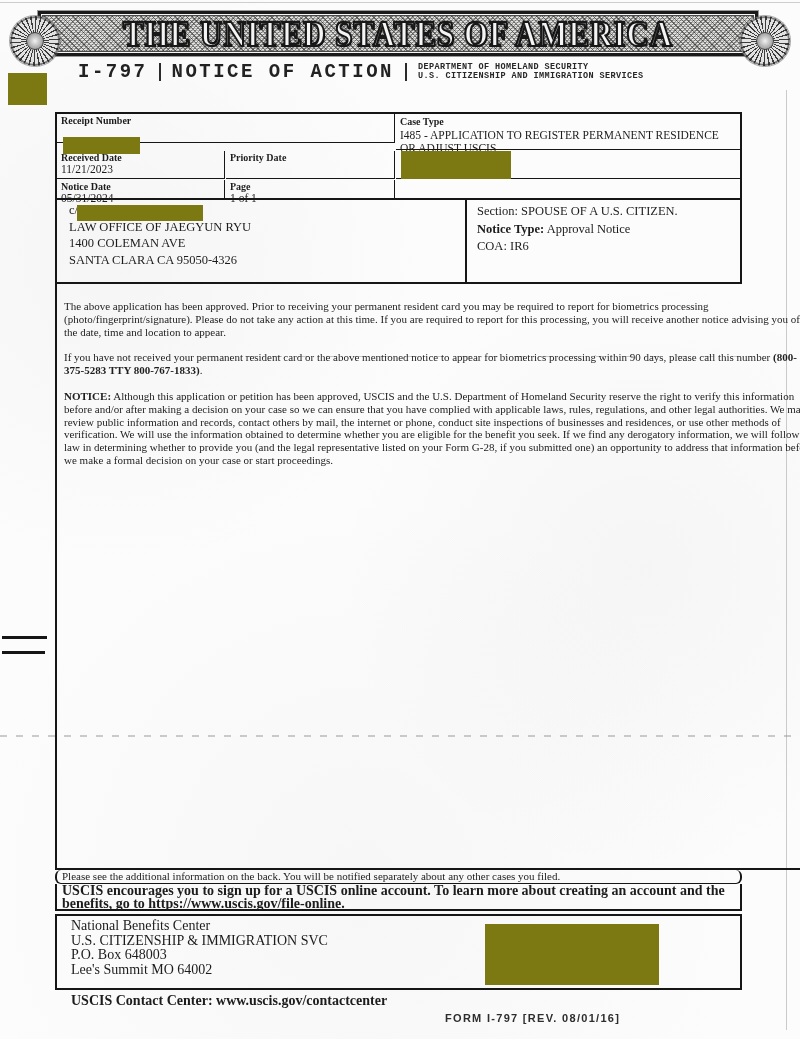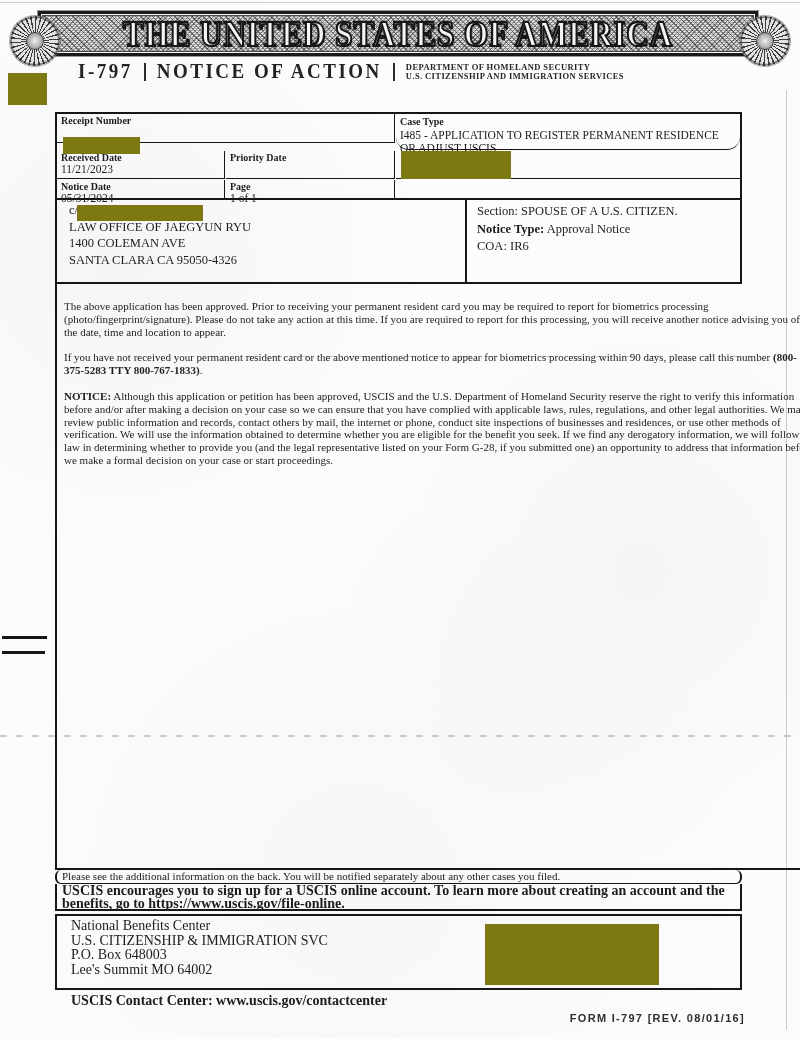--- a/index.html
+++ b/index.html
@@ -49,38 +49,38 @@
       repeating-conic-gradient(#3c3c3c 0deg 4deg, #e2e2e2 4deg 12deg);
     box-shadow: inset 0 0 0 2px rgba(40,40,40,.55), 0 0 0 1px rgba(90,90,90,.5);
   }
   .rosette::after {
     content:""; position:absolute; inset:32%; border-radius:50%;
     background:radial-gradient(#f2f2f2, #7d7d7d); border:1px solid #3f3f3f;
   }
   .rosette.left { left:2px; } .rosette.right { right:2px; }
   
   .form-header { position:absolute; left:78px; top:60px; height:24px; display:flex; align-items:center;
-    font-family:Liberation Serif, serif; color:#222; }
+    font-family:Liberation Mono, monospace; color:#222; }
   .fh-big { font-weight:bold; font-size:19px; letter-spacing:2.5px; transform:scaleY(1.08); white-space:nowrap; }
   .fh-sep { width:2px; height:18px; background:#2a2a2a; margin:0 11px; }
   .fh-dept { font-weight:bold; font-size:8.5px; line-height:9.5px; letter-spacing:.4px; color:#272727; }
   
   .redact { position:absolute; background:#7d7912; }
   .redact.tl    { left:8px;  top:73px;  width:39px;  height:32px; }
   .redact.rcpt  { left:2px;  top:11px;  width:77px;  height:17px; position:relative; }
   .redact.prio  { position:absolute; left:5px; top:0;  width:110px; height:28px; }
   .redact.name  { width:126px; height:16px; margin:3px 0 2px 8px; }
   .redact.nbc   { position:absolute; left:428px; top:8px; width:174px; height:61px; }
   
   .info-table { position:absolute; left:55px; top:112px; width:687px; height:88px;
     border:2px solid #161616; font-size:11.5px; }
   .cell { position:absolute; padding:1px 4px; }
   .cell .lbl { font-weight:bold; font-size:10px; display:block; }
   .c-receipt  { left:0; top:0; width:338px; height:29px; border-right:1px solid #161616; border-bottom:1px solid #161616; }
-  .c-casetype { left:339px; top:0; right:0; height:36px; border-bottom:1px solid #161616; line-height:13.5px;border-radius:13px; }
+  .c-casetype { left:339px; top:0; right:0; height:36px; border-bottom:1px solid #161616; line-height:13.5px; }
   .c-received { left:0; top:37px; width:168px; height:28px; border-right:1px solid #161616; border-bottom:1px solid #161616; }
   .c-priority { left:169px; top:37px; width:169px; height:28px; border-right:1px solid #161616; border-bottom:1px solid #161616; }
   .c-r2right  { left:339px; top:37px; right:0; height:28px; border-bottom:1px solid #161616; padding:0; }
   .c-noticedate { left:0; top:66px; width:168px; bottom:0; border-right:1px solid #161616; }
   .c-page       { left:169px; top:66px; width:169px; bottom:0; border-right:1px solid #161616; }
   .c-r3right    { left:339px; top:66px; right:0; bottom:0; }
   
   .addr-section { position:absolute; left:55px; top:200px; width:687px; height:84px;
     border-left:2px solid #161616; border-right:2px solid #161616; border-bottom:2px solid #161616; }
   .addr-left { position:absolute; left:12px; top:2px; font-size:12.5px; line-height:16.5px; }
@@ -94,21 +94,21 @@
   
   .row-backinfo { position:absolute; left:55px; top:870px; width:687px; height:14px;
     border-left:2px solid #161616; border-right:2px solid #161616; border-bottom:1px solid #161616;
     font-size:11px; padding:0 5px; line-height:13px;border-radius:6px; }
   .row-online { position:absolute; left:55px; top:884px; width:687px; height:27px;
     border-left:2px solid #161616; border-right:2px solid #161616; border-bottom:2px solid #161616;
     font-size:14px; font-weight:bold; padding:1px 5px; line-height:12.5px; }
   .nbc-box { position:absolute; left:55px; top:914px; width:687px; height:76px;
     border:2px solid #161616; padding:3px 0 0 14px; font-size:14px; line-height:14.5px; }
   .nbc-contact { font-weight:bold; margin-top:17px; }
-  .form-rev { position:absolute; left:445px; top:1012px; width:300px; text-align:right;
+  .form-rev { position:absolute; left:445px; top:1012px; width:300px; 
     font-family:"Liberation Sans", sans-serif; font-weight:bold; font-size:11px;
     letter-spacing:1.3px; color:#2e2e2e; transform:scaleY(1.05); }
   b { font-weight:bold; }
 </style>
 </head>
 <body>
 
 <div class="page">
 
   <div class="scan-top"></div>

